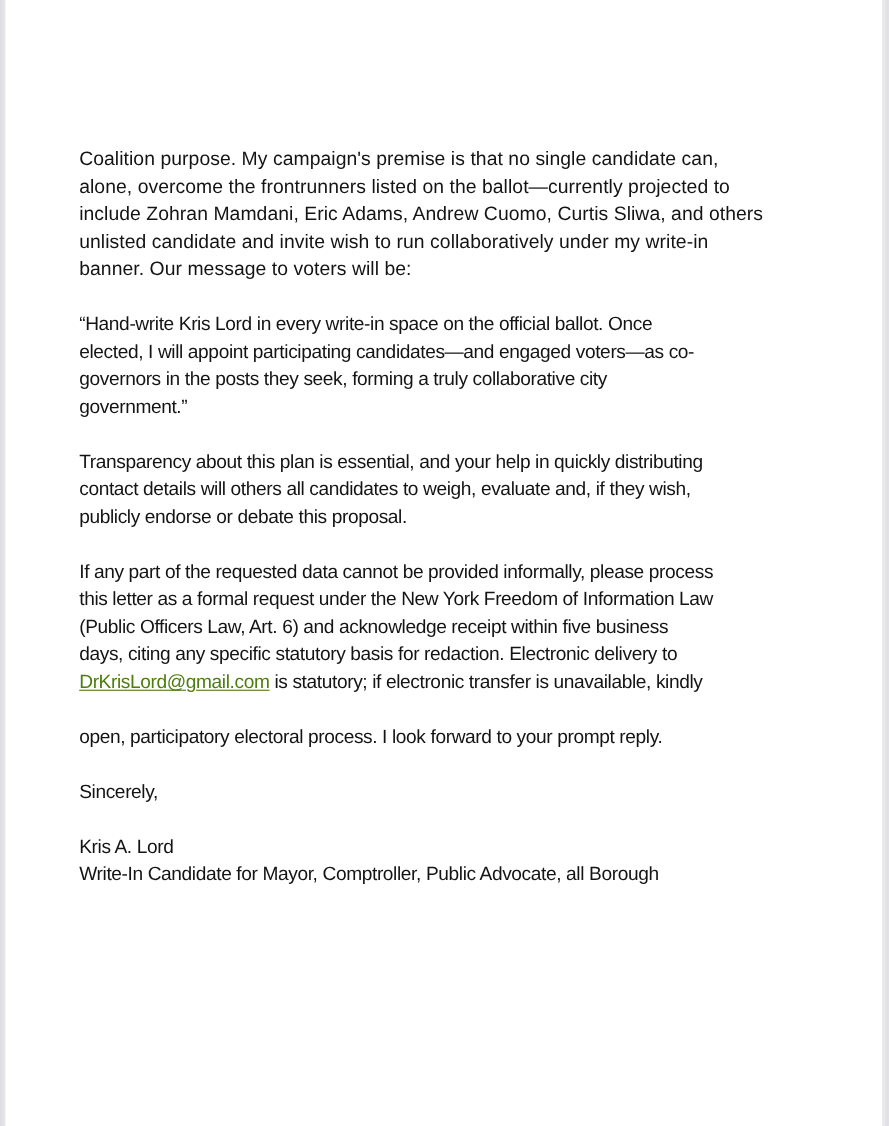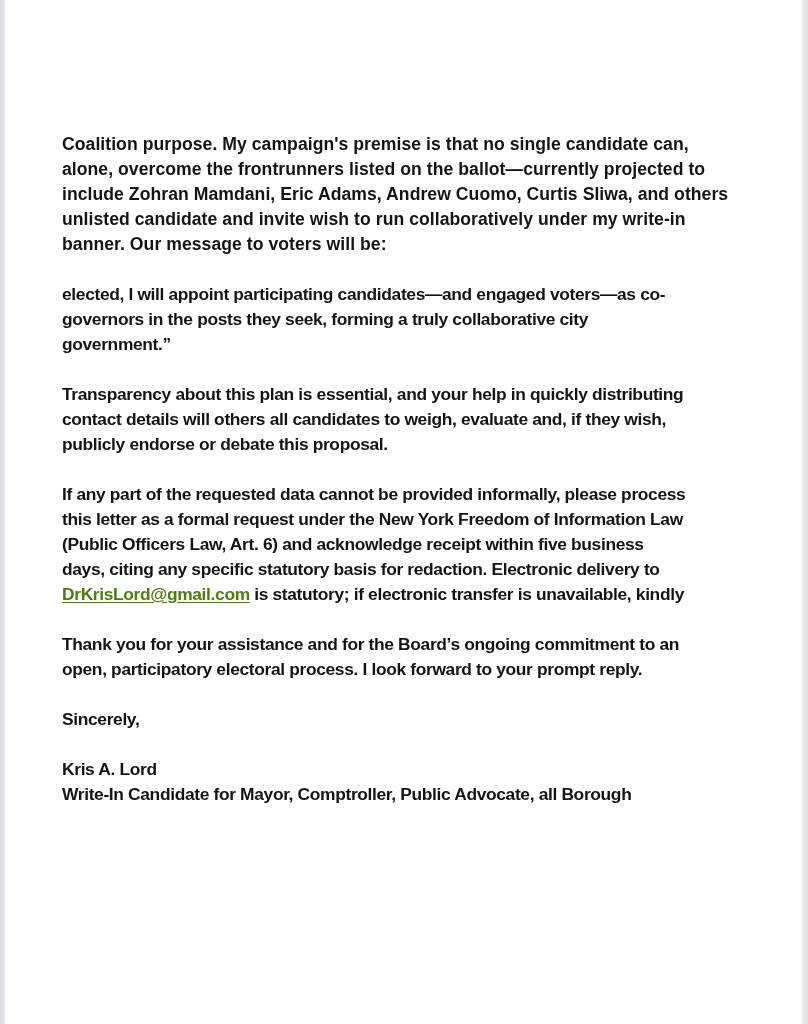--- a/index.html
+++ b/index.html
@@ -15,23 +15,22 @@
   }
   .edge-right {
     position: absolute; right: 0; top: 0; width: 6px; height: 1024px;
     background: linear-gradient(to right, #ececf0, #dcdce1);
   }
   .page {
     position: absolute; left: 5px; top: 0; width: 797px; height: 1024px;
     background: #ffffff;
   }
   .letter {
-    position: absolute; left: 62px; top: 132px; width: 660px;
+    position: absolute; left: 72px; top: 132px; width: 660px;
     color: #141414;
-    font-weight: bold;
   }
   .para { margin: 0; }
   .line {
     display: block; white-space: nowrap;
     height: 25px; line-height: 25px;
   }
   .p-a .line { font-size: 17.6px; letter-spacing: 0.05px; }
   .p-b .line { font-size: 17.4px; letter-spacing: -0.35px; }
   .gap { height: 25px; }
   .email-link {
@@ -50,20 +49,21 @@
   <div class="para p-a">
     <span class="line">Coalition purpose. My campaign's premise is that no single candidate can,</span>
     <span class="line">alone, overcome the frontrunners listed on the ballot—currently projected to</span>
     <span class="line">include Zohran Mamdani, Eric Adams, Andrew Cuomo, Curtis Sliwa, and others</span>
     <span class="line">unlisted candidate and invite wish to run collaboratively under my write-in</span>
     <span class="line">banner. Our message to voters will be:</span>
   </div>
   <div class="gap"></div>
 
   <div class="para p-b">
+    <span class="line">“Hand-write Kris Lord in every write-in space on the official ballot. Once</span>
     <span class="line">elected, I will appoint participating candidates—and engaged voters—as co-</span>
     <span class="line">governors in the posts they seek, forming a truly collaborative city</span>
     <span class="line">government.”</span>
   </div>
   <div class="gap"></div>
 
   <div class="para p-b">
     <span class="line">Transparency about this plan is essential, and your help in quickly distributing</span>
     <span class="line">contact details will others all candidates to weigh, evaluate and, if they wish,</span>
     <span class="line">publicly endorse or debate this proposal.</span>
@@ -73,21 +73,20 @@
   <div class="para p-b">
     <span class="line">If any part of the requested data cannot be provided informally, please process</span>
     <span class="line">this letter as a formal request under the New York Freedom of Information Law</span>
     <span class="line">(Public Officers Law, Art. 6) and acknowledge receipt within five business</span>
     <span class="line">days, citing any specific statutory basis for redaction. Electronic delivery to</span>
     <span class="line"><a class="email-link">DrKrisLord@gmail.com</a><span> is statutory; if electronic transfer is unavailable, kindly</span></span>
   </div>
   <div class="gap"></div>
 
   <div class="para p-b">
-    <span class="line">Thank you for your assistance and for the Board’s ongoing commitment to an</span>
     <span class="line">open, participatory electoral process. I look forward to your prompt reply.</span>
   </div>
   <div class="gap"></div>
 
   <div class="para p-b">
     <span class="line">Sincerely,</span>
   </div>
   <div class="gap"></div>
 
   <div class="para p-b">

